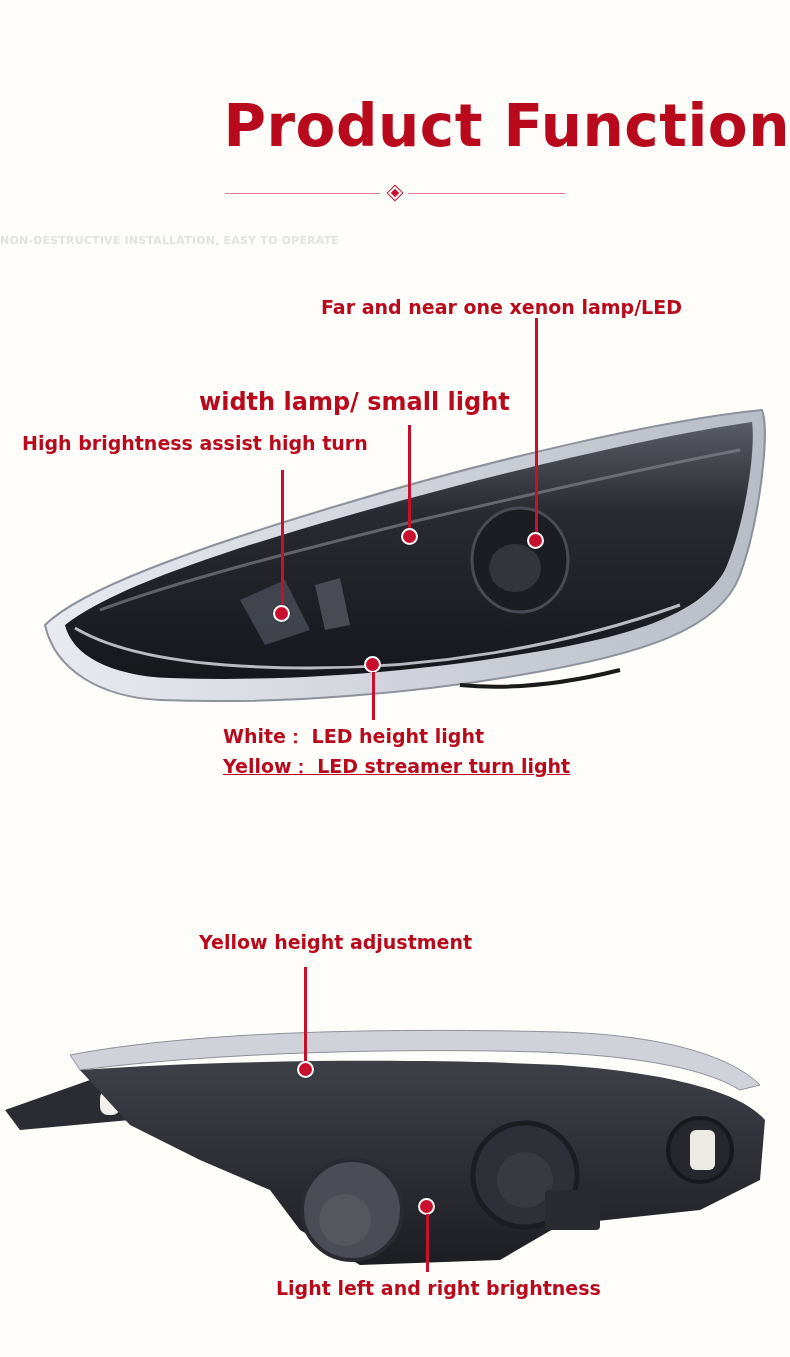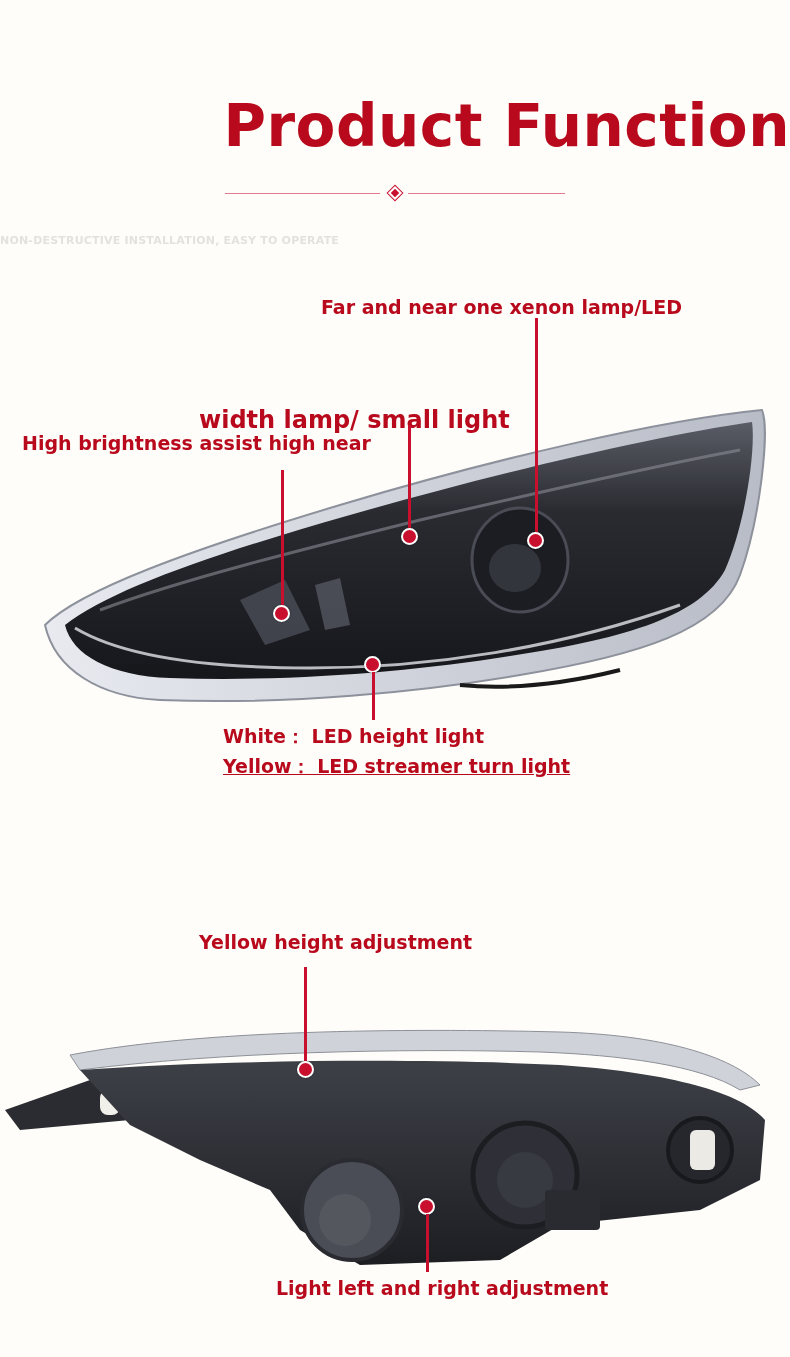--- a/index.html
+++ b/index.html
@@ -5,21 +5,21 @@
   html,body{margin:0;padding:0;}
   body{width:790px;height:1357px;background:#fefdf9;position:relative;overflow:hidden;font-family:"DejaVu Sans","Liberation Sans",sans-serif;}
   .abs{position:absolute;}
   .title{left:0;width:790px;top:92px;text-align:right;font-size:58px;font-weight:bold;color:#b80a1c;letter-spacing:0.5px;}
   .divider-line{top:193px;height:1px;background:#e07a8c;}
   .diamond{left:389px;top:187px;width:10px;height:10px;border:1.5px solid #c8102e;transform:rotate(45deg);background:#fff;}
   .diamond-dot{left:392px;top:190px;width:6px;height:6px;background:#c8102e;transform:rotate(45deg);}
   .subtitle{left:0;width:734px;top:218px;text-align:left;font-size:11px;font-weight:bold;color:#e4e2de;letter-spacing:0.2px;margin-top:16px;}
   .label{color:#b80a1c;font-weight:bold;white-space:nowrap;}
   .lbl-s{font-size:19px;}
-  .lbl-l{font-size:24px;margin-top:18px;}
+  .lbl-l{font-size:24px;}
   .vline{width:3px;background:#c8102e;}
   .dot{width:13px;height:13px;border-radius:50%;background:#c8102e;border:2.5px solid #fff;box-shadow:0 0 2px rgba(0,0,0,.4);}
   .photo{overflow:visible;}
 </style>
 </head>
 <body>
 
 <div class="abs title">Product Function</div>
 <div class="abs divider-line" style="left:225px;width:155px;"></div>
 <div class="abs divider-line" style="left:408px;width:157px;"></div>
@@ -58,21 +58,21 @@
 </svg>
 
 <div class="abs label lbl-s" style="left:321px;top:284px;margin-top:12px;">Far and near one xenon lamp/LED</div>
 <div class="abs vline" style="left:535px;top:318px;height:218px;"></div>
 <div class="abs dot" style="left:527px;top:532px;"></div>
 
 <div class="abs label lbl-l" style="left:199px;top:388px;">width lamp/ small light</div>
 <div class="abs vline" style="left:408px;top:425px;height:108px;"></div>
 <div class="abs dot" style="left:401px;top:528px;"></div>
 
-<div class="abs label lbl-s" style="left:22px;top:432px;">High brightness assist high near</div>
+<div class="abs label lbl-s" style="left:22px;top:432px;">High brightness assist high turn</div>
 <div class="abs vline" style="left:281px;top:470px;height:140px;"></div>
 <div class="abs dot" style="left:273px;top:605px;"></div>
 
 <div class="abs dot" style="left:364px;top:656px;"></div>
 <div class="abs vline" style="left:372px;top:672px;height:48px;"></div>
 <div class="abs label lbl-s" style="left:223px;top:724px;">White： LED height light</div>
 <div class="abs label lbl-s" style="left:223px;top:754px;text-decoration:underline;">Yellow： LED streamer turn light</div>
 
 <svg class="abs photo" style="left:0;top:1010px;" width="790" height="265" viewBox="0 0 790 265">
   <defs>
@@ -100,13 +100,13 @@
 
   <rect x="545" y="265" width="55" height="40" rx="4" fill="#2a2b30" transform="translate(0,-85)"></rect>
 </svg>
 
 <div class="abs label lbl-s" style="left:199px;top:931px;">Yellow height adjustment</div>
 <div class="abs vline" style="left:304px;top:967px;height:95px;"></div>
 <div class="abs dot" style="left:297px;top:1061px;"></div>
 
 <div class="abs dot" style="left:418px;top:1198px;"></div>
 <div class="abs vline" style="left:426px;top:1214px;height:58px;"></div>
-<div class="abs label lbl-s" style="left:276px;top:1277px;">Light left and right adjustment</div>
+<div class="abs label lbl-s" style="left:276px;top:1277px;">Light left and right brightness</div>
 
 </body></html>

